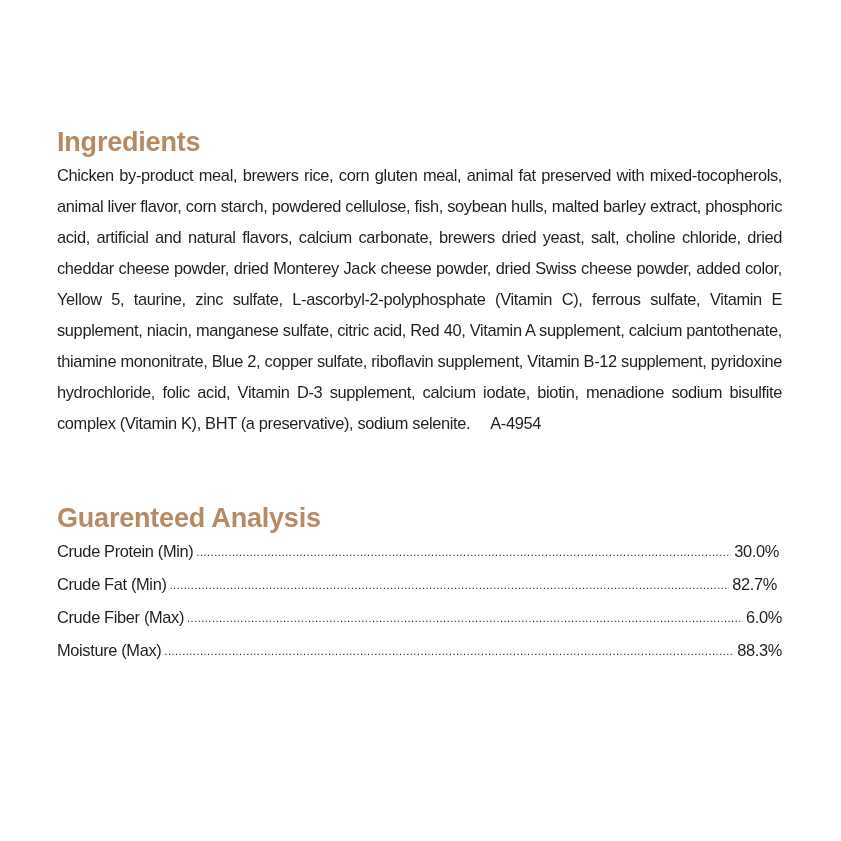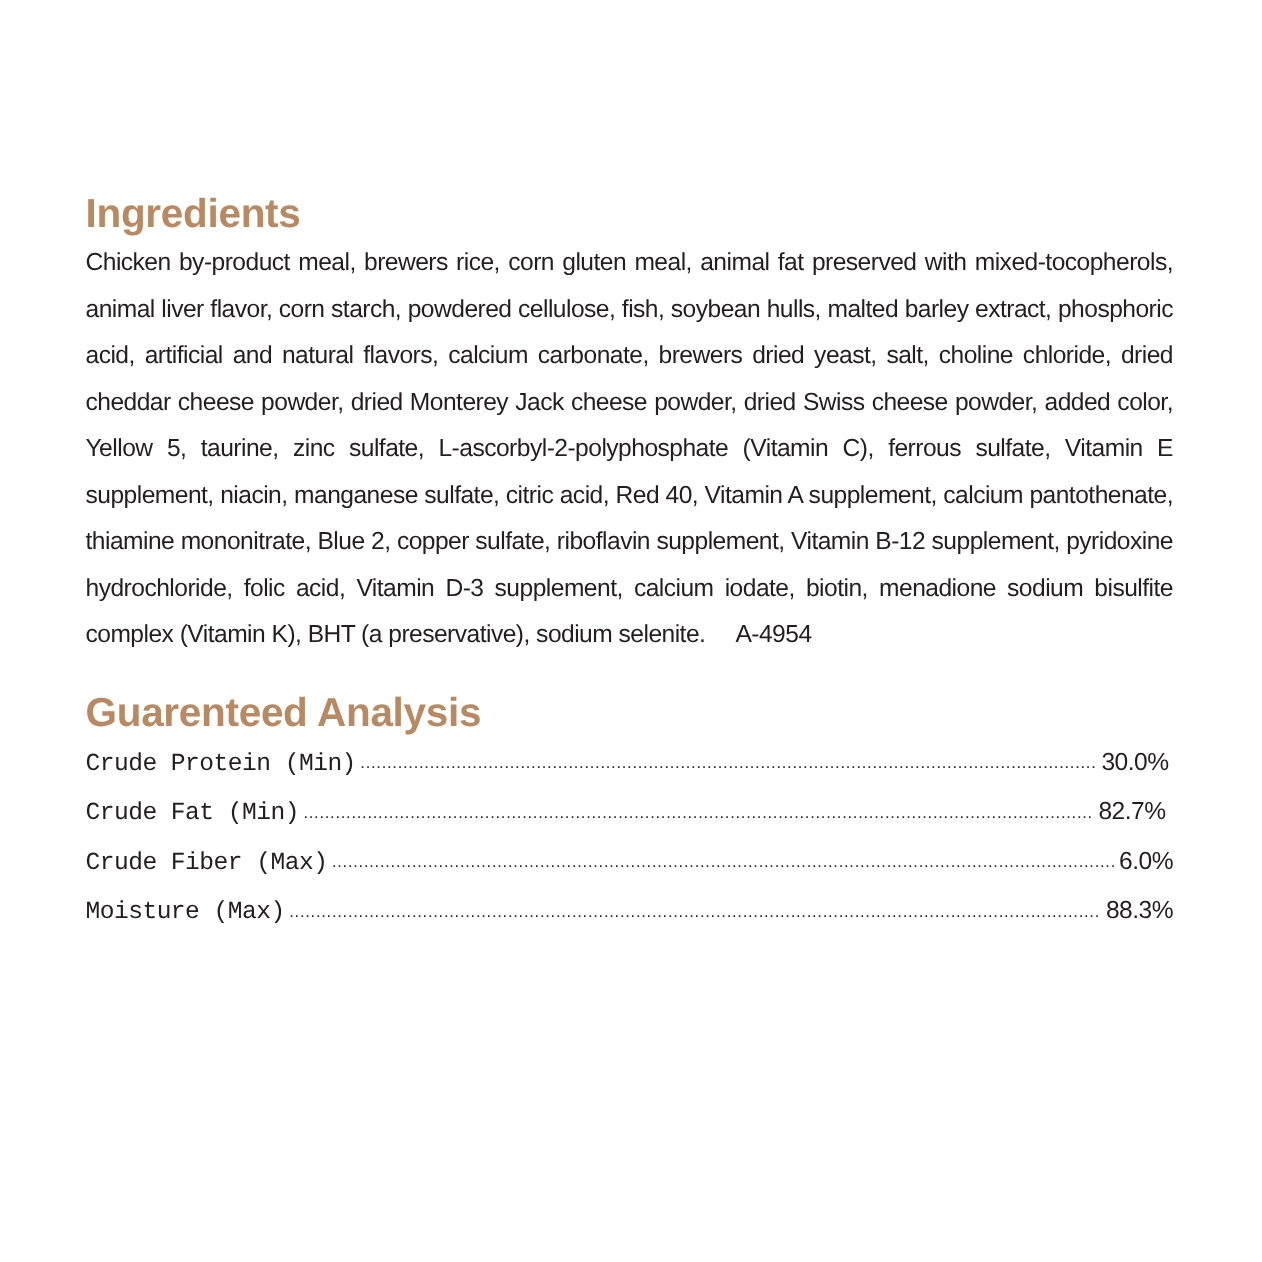--- a/index.html
+++ b/index.html
@@ -26,30 +26,30 @@
       line-height: 31px;
       text-align: justify;
       margin: 0;
       letter-spacing: -0.35px;
       word-spacing: 0px;
     }
     .ingredients .code {
       display: inline-block;
       margin-left: 20px;
     }
-    .ga-heading { margin-top: 18px; }
+    .ga-heading { margin-top: 61px; }
     .ga-list { margin-top: 0px; }
     .ga-row {
       display: flex;
       align-items: baseline;
       font-size: 16.4px;
       line-height: 31px;
       letter-spacing: -0.35px;
     }
-    .ga-label { white-space: nowrap; font-family: Liberation Mono, monospace; }
+    .ga-label { white-space: nowrap; }
     .ga-dots {
       flex: 1;
       overflow: hidden;
       white-space: nowrap;
       margin: 0 3px;
       font-size: 11px;
       letter-spacing: 0.5px;
       color: #231f20;
       position: relative;
       top: -1px;

